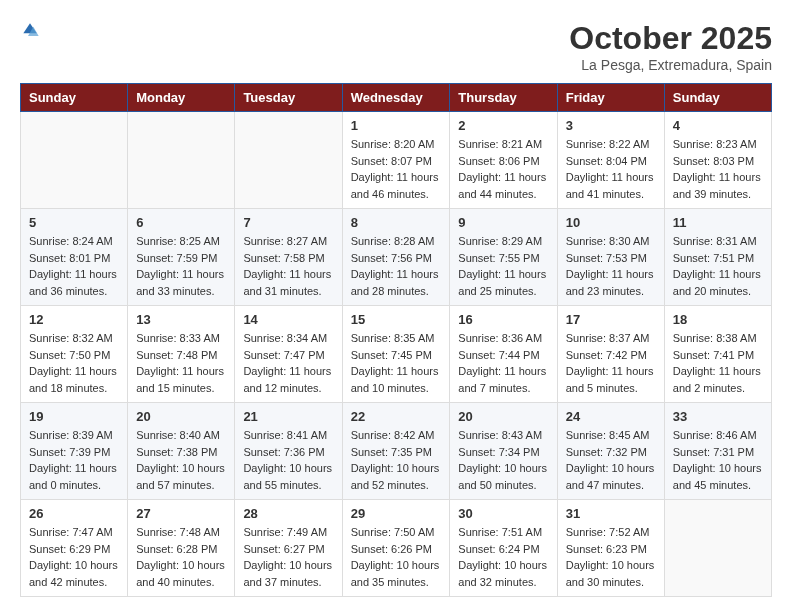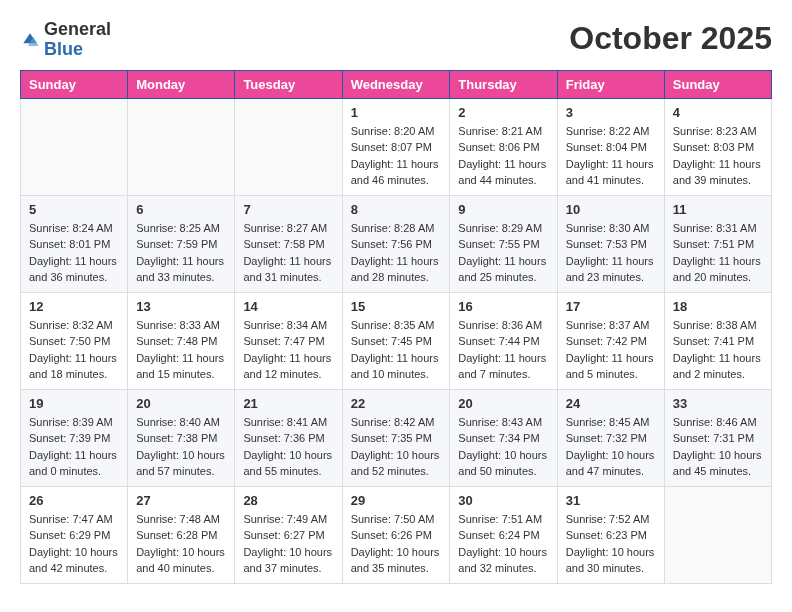--- a/index.html
+++ b/index.html
@@ -51,21 +51,21 @@
     .location {
       font-size: 14px;
       color: #555;
     }
     .calendar {
       width: 100%;
       border-collapse: collapse;
       border: 1px solid #ccc;
     }
     .calendar th {
-      background-color: #ec4899;
+      background-color: #7f1d1d;
       color: #fff;
       text-align: left;
       padding: 6px 8px;
       font-size: 13px;
       border: 1px solid #2558a0;
     }
     .calendar td {
       vertical-align: top;
       padding: 6px 8px;
       border: 1px solid #ddd;
@@ -98,27 +98,24 @@
   </style>
 </head>
 <body>
 
 <div class="header">
   <div class="logo">
     <svg class="logo-icon" viewBox="0 0 30 30">
       <polygon points="15,5 25,20 5,20" fill="#2b6cb0"></polygon>
       <polygon points="20,10 28,24 12,24" fill="#5a9fd4" opacity="0.7"></polygon>
     </svg>
-    <div class="logo-text">
-      <span class="logo-general">General</span>
-      <span class="logo-blue">Blue</span>
-    </div>
   </div>
   <div class="title-block">
     <div class="month-title">October 2025</div>
+    <div class="location">La Pesga, Extremadura, Spain</div>
   </div>
 </div>
 
 <table class="calendar">
   <thead>
     <tr>
     <th>Sunday</th>
         <th>Monday</th>
         <th>Tuesday</th>
         <th>Wednesday</th>

